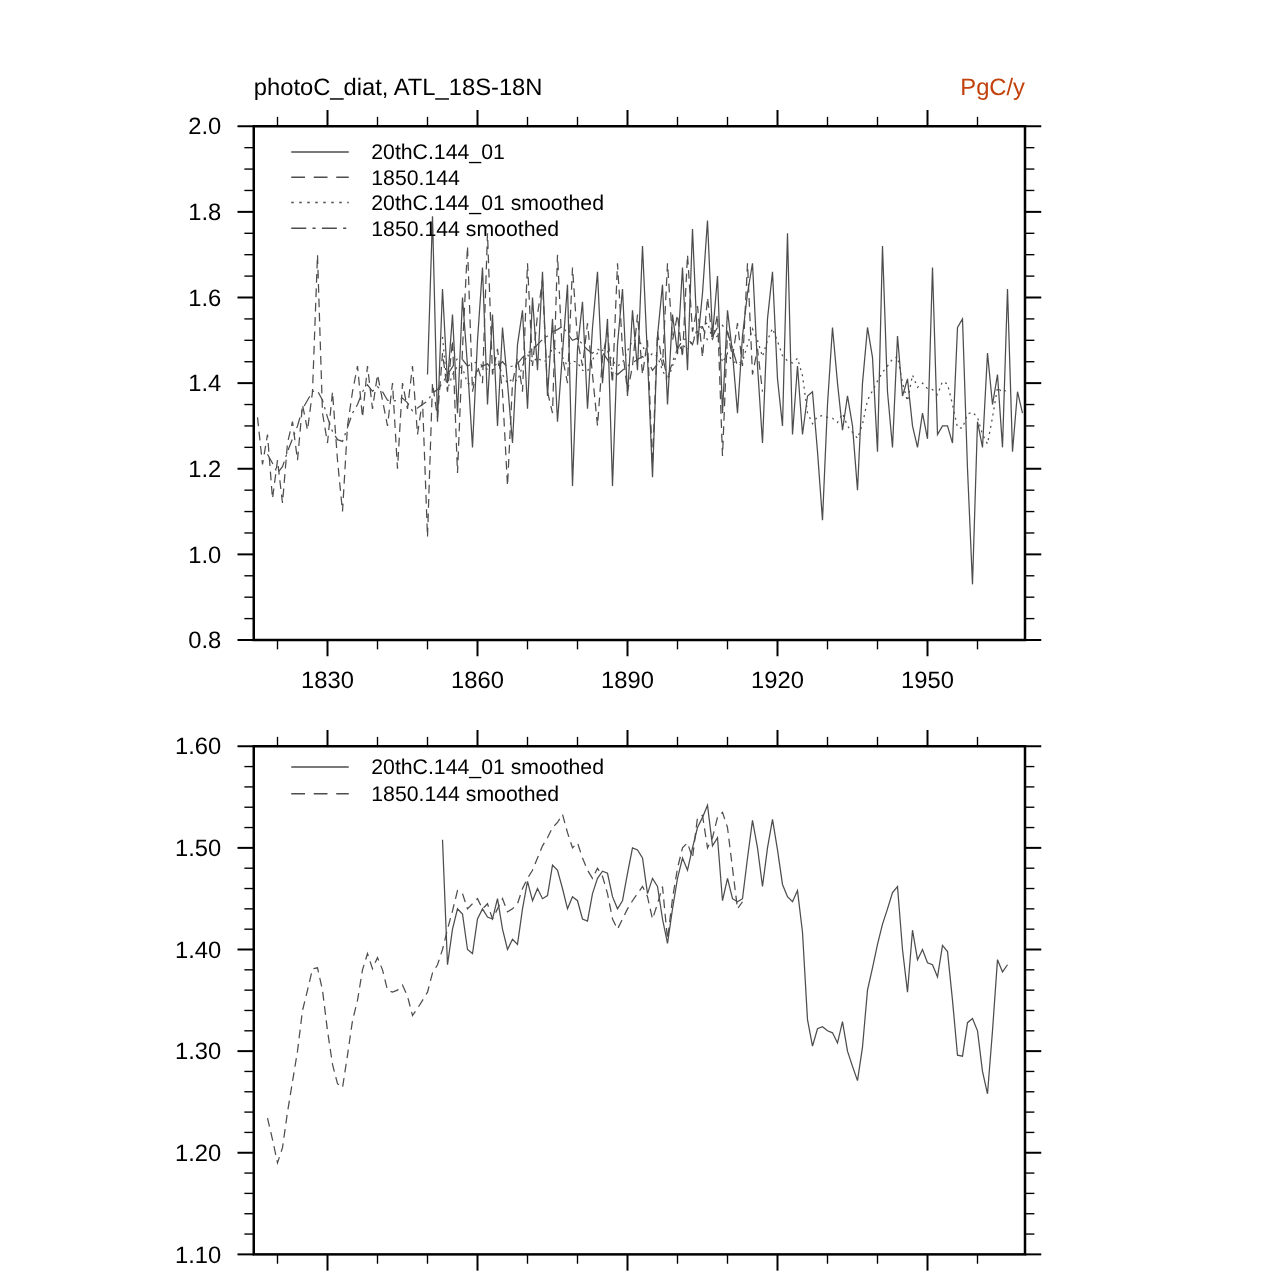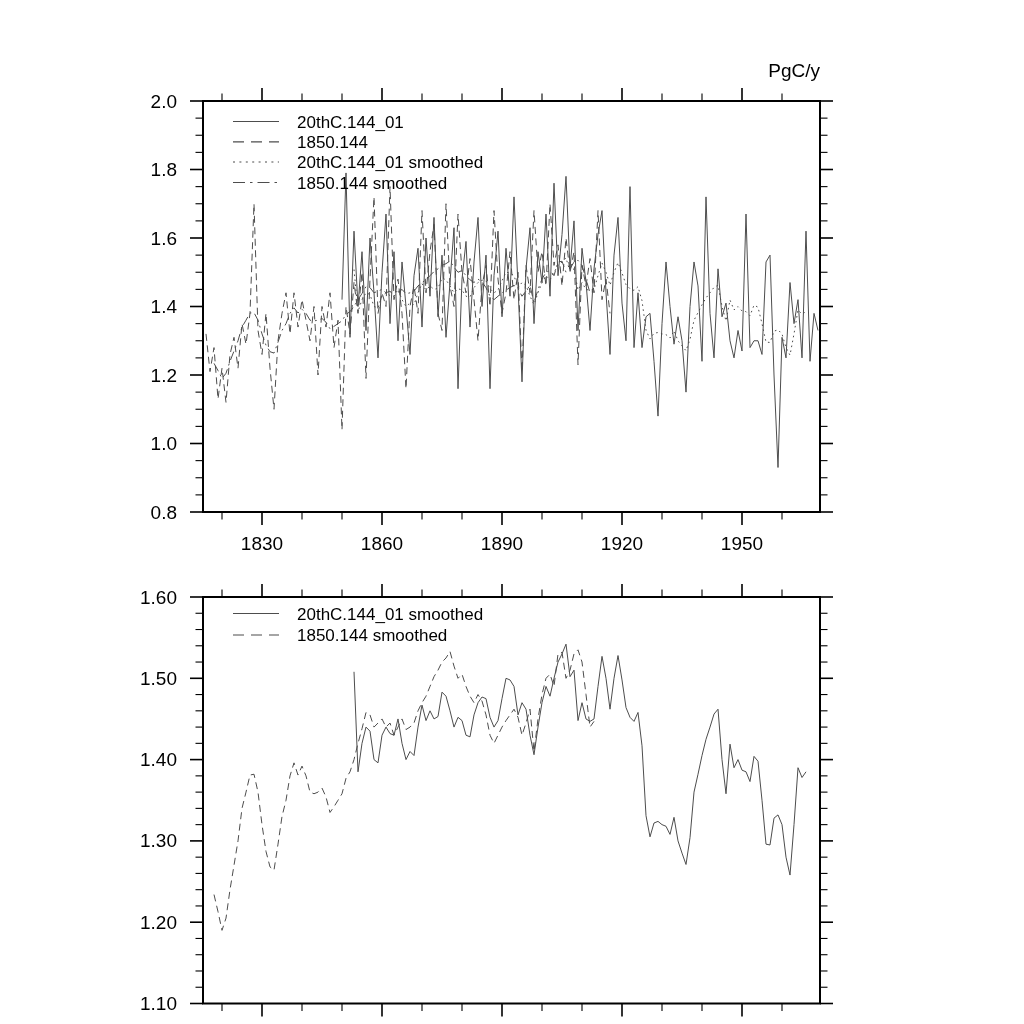--- a/index.html
+++ b/index.html
@@ -1,26 +1,27 @@
 <!DOCTYPE html>
 <html><head>
 <meta charset="utf-8">
 <style>
   html,body{margin:0;padding:0;background:#fff;}
   #figure{position:relative;width:1024px;height:1024px;background:#ffffff;overflow:hidden;
           font-family:"Liberation Sans", sans-serif;}
   .fig-title{position:absolute;top:60px;left:203px;font-size:19px;color:#000;white-space:nowrap;}
-  .fig-unit{position:absolute;top:60px;left:203px;width:617px;text-align:right;font-size:19px;color:#000000;}
+  .fig-unit{position:absolute;top:60px;left:203px;width:617px;text-align:right;font-size:19px;color:#c2410c;}
   svg{position:absolute;top:0;left:0;}
   text{font-family:"Liberation Sans", sans-serif;fill:#000;}
 </style>
 </head>
 <body>
 
 <div id="figure">
+  <div class="fig-title">photoC_diat, ATL_18S-18N</div>
   <div class="fig-unit">PgC/y</div>
   <svg id="chart" width="1024" height="1024" viewBox="0 0 1024 1024" xmlns="http://www.w3.org/2000/svg">
       <g></g>
       <rect x="203" y="101" width="617" height="411" fill="none" stroke="#000000" stroke-width="2"></rect>
       <line x1="262" y1="512" x2="262" y2="525" stroke="#000000" stroke-width="1.6"></line>
       <line x1="262" y1="101" x2="262" y2="88" stroke="#000000" stroke-width="1.6"></line>
       <text x="262" y="550" font-size="19" text-anchor="middle">1830</text>
       <line x1="382" y1="512" x2="382" y2="525" stroke="#000000" stroke-width="1.6"></line>
       <line x1="382" y1="101" x2="382" y2="88" stroke="#000000" stroke-width="1.6"></line>
       <text x="382" y="550" font-size="19" text-anchor="middle">1860</text>

